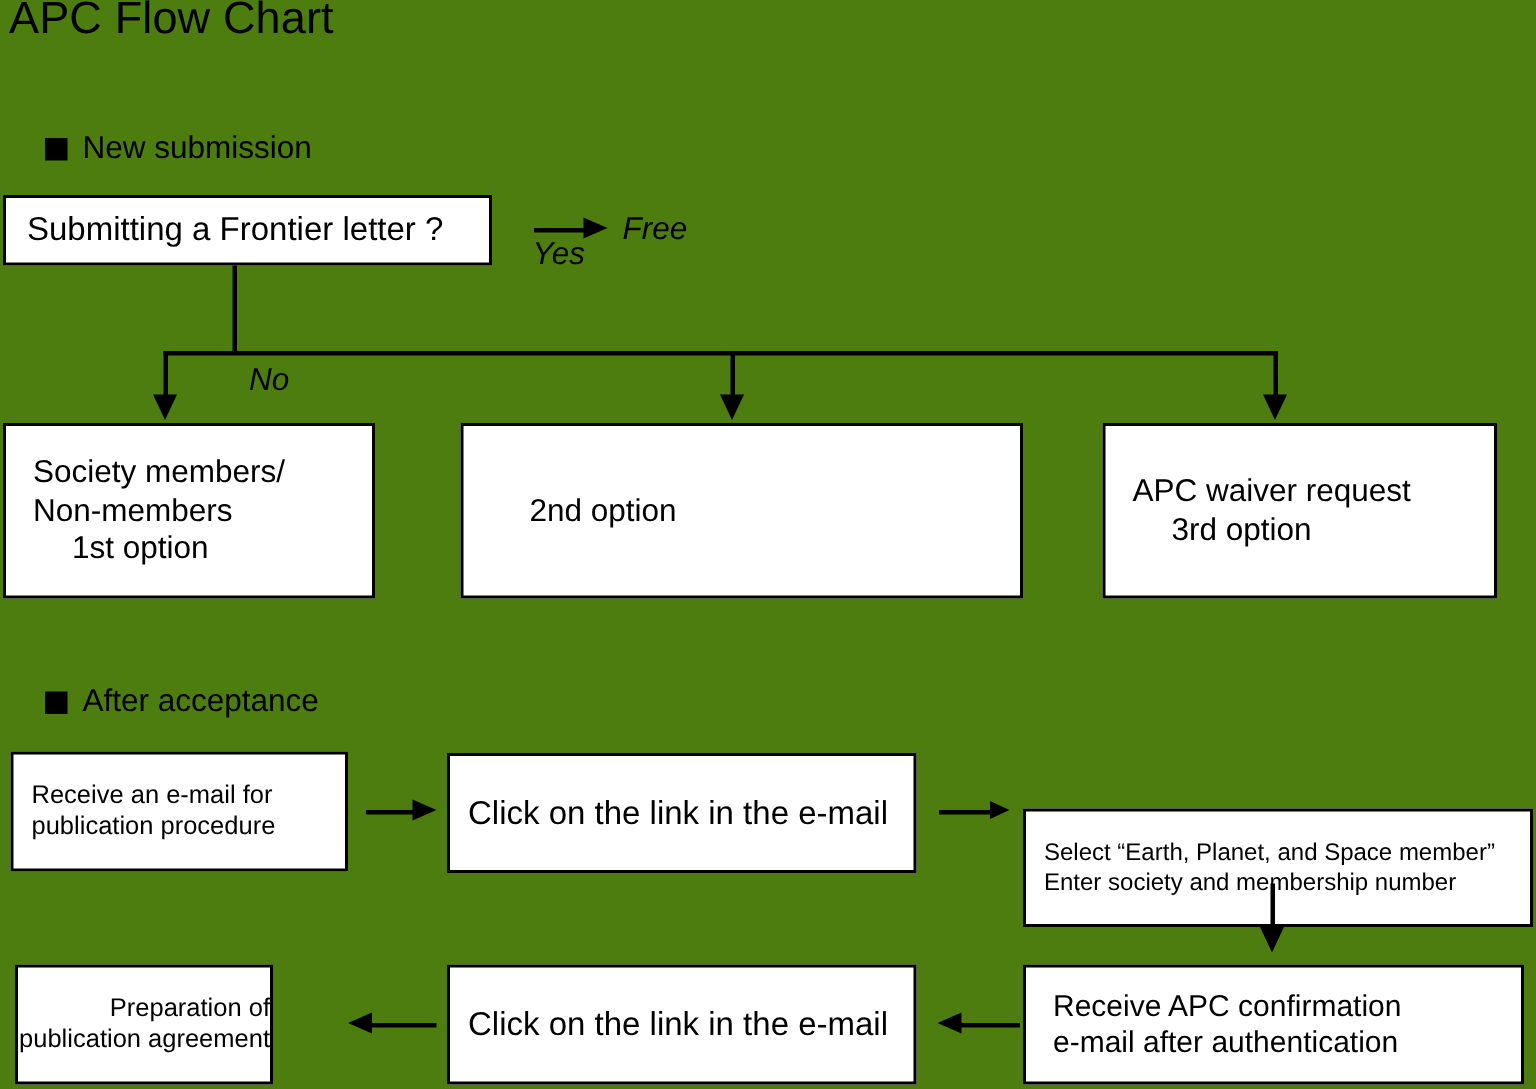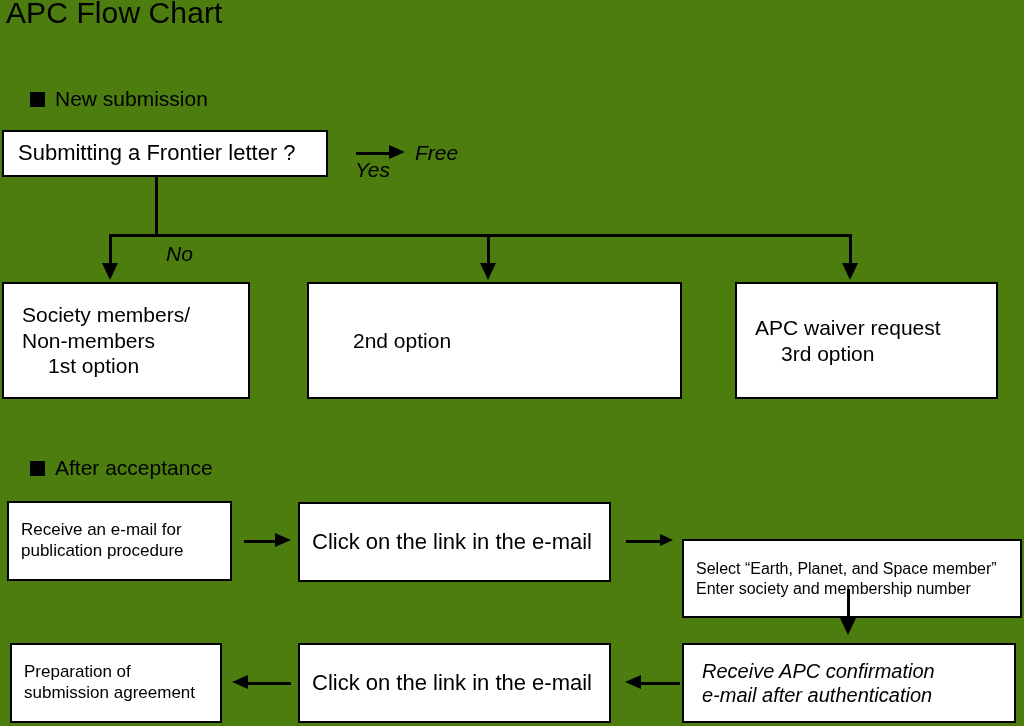--- a/index.html
+++ b/index.html
@@ -191,33 +191,33 @@
   <div class="arrow-right-thin" style="left:660px; top:534px;"></div>
 
   <div class="nbox b-align-left pad-l12 fs16" style="left:682px; top:503px; width:340px; height:79px;margin-top:36px;">
     <span class="ln">Select “Earth, Planet, and Space member”</span>
     <span class="ln">Enter society and membership number</span>
   </div>
 
   <div class="vline" style="left:847px; top:589px; height:33px;"></div>
   <div class="arrow-down" style="left:839.5px; top:618px;"></div>
 
-  <div class="nbox b-align-left pad-l18 fs20" style="left:682px; top:643px; width:334px; height:80px;font-style:italic;">
+  <div class="nbox b-align-left pad-l18 fs20" style="left:682px; top:643px; width:334px; height:80px;">
     <span class="ln">Receive APC confirmation</span>
     <span class="ln">e-mail after authentication</span>
   </div>
 
   <div class="hline" style="left:638px; top:682px; width:42px;"></div>
   <div class="arrow-left" style="left:625px; top:675px;"></div>
 
   <div class="nbox b-align-left pad-l12 fs22" style="left:298px; top:643px; width:313px; height:80px;">
     <span class="ln">Click on the link in the e-mail</span>
   </div>
 
   <div class="hline" style="left:245px; top:682px; width:46px;"></div>
   <div class="arrow-left" style="left:232px; top:675px;"></div>
 
-  <div class="nbox b-align-left pad-l12 fs17" style="left:10px; top:643px; width:212px; height:80px;">
+  <div class="nbox b-align-left pad-l12 fs17" style="left:10px; top:643px; width:172px; height:80px;align-items:flex-end;">
     <span class="ln">Preparation of</span>
-    <span class="ln">submission agreement</span>
+    <span class="ln">publication agreement</span>
   </div>
 
 </div>
 
 </body></html>

